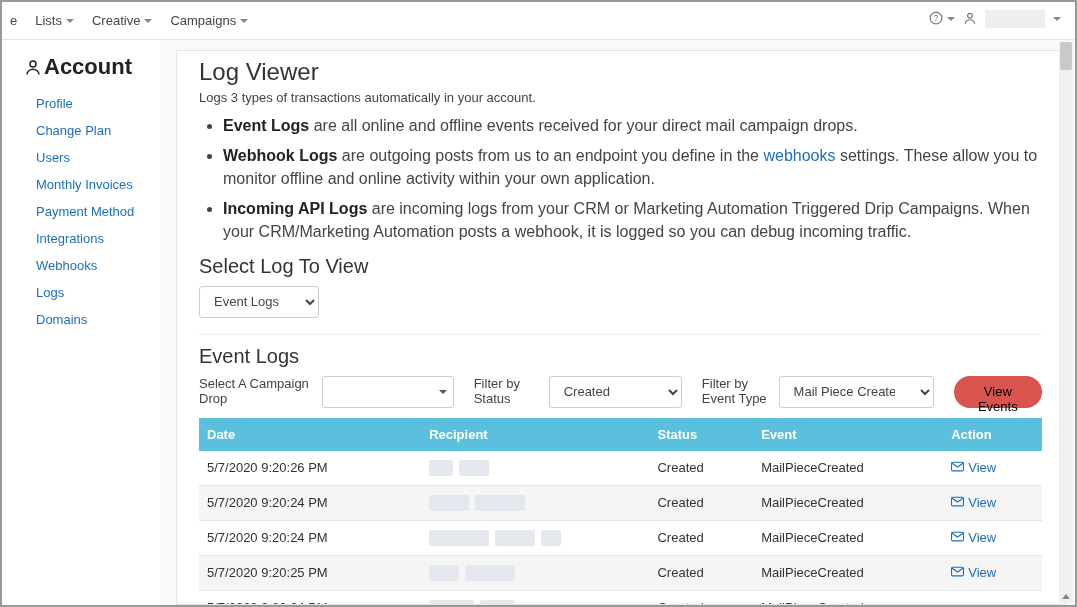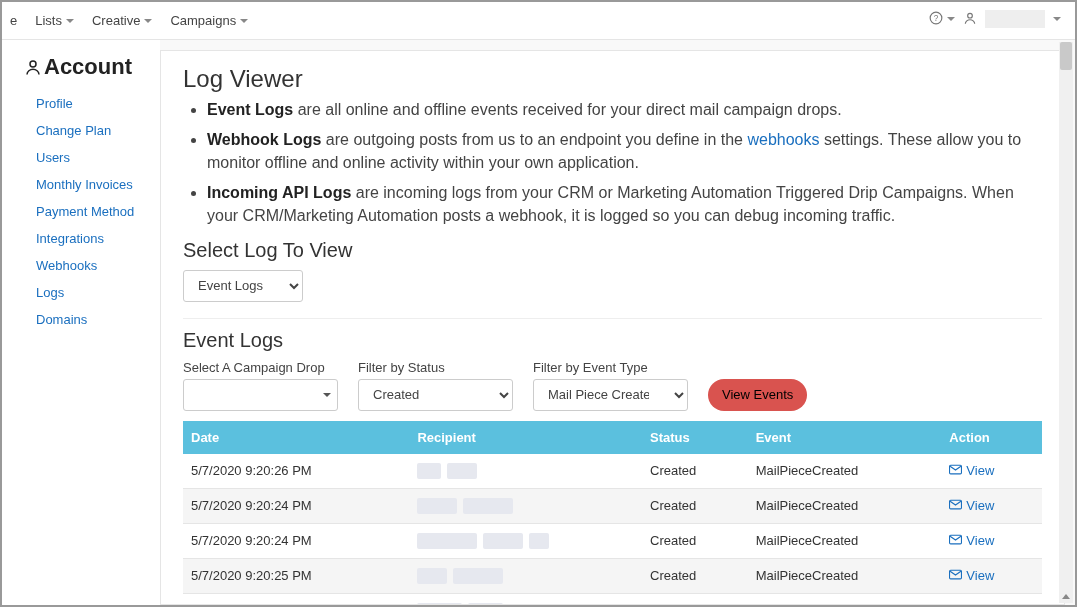--- a/index.html
+++ b/index.html
@@ -68,24 +68,24 @@
   .sidebar h2 svg { width:18px; height:18px; stroke:#222; fill:none; }
   .sidebar ul { list-style: none; }
   .sidebar li {
     padding: 6px 0 6px 12px;
     color: #1a6fbf;
     cursor: pointer;
     font-size: 13px;
   }
   .main-panel {
     flex: 1;
-    margin: 10px 10px 0 0;
+    margin: 10px 10px 0 16px;
     background: #fff;
     border: 1px solid #e5e5e5;
-    padding: 14px 22px;
+    padding: 7px 22px;
     overflow: hidden;
   }
   .main-panel h1 {
     font-size: 24px;
     font-weight: 500;
     margin-bottom: 4px;
     color: #333;
   }
   .intro { font-size: 13px; color: #444; margin-bottom: 10px; }
   ul.bullets { margin: 6px 0 12px 24px; }
@@ -102,21 +102,21 @@
     height: 32px;
     border: 1px solid #ccc;
     border-radius: 3px;
     padding: 0 22px 0 10px;
     font-size: 13px;
     color: #444;
     background: #fff;
   }
   hr.sep { border: none; border-top: 1px solid #eee; margin: 16px 0 10px 0; }
   .filters-row { display: flex; gap: 20px; align-items: flex-end; margin-bottom: 10px; }
-  .filter { display: flex; flex-direction: column; gap: 4px; }
+  .filter { display: flex; flex-direction: row; gap: 4px; }
   .filter label { font-size: 13px; color: #444; }
   .filter select, .filter .sel-empty {
     width: 155px;
   }
   .sel-empty {
     height: 32px; border:1px solid #ccc; border-radius:3px; background:#fff;
     display:flex; align-items:center; justify-content:flex-end; padding:0 6px;
   }
   .sel-empty .caret { border-top-color:#555; }
   .btn-danger {
@@ -222,20 +222,21 @@
         <li>Payment Method</li>
         <li>Integrations</li>
         <li>Webhooks</li>
         <li>Logs</li>
         <li>Domains</li>
       </ul>
     </div>
 
     <div class="main-panel">
       <h1>Log Viewer</h1>
+      <p class="intro">Logs 3 types of transactions automatically in your account.</p>
       <ul class="bullets">
         <li>
           <b>Event Logs</b><span> are all online and offline events received for your direct mail campaign drops.</span>
         </li>
         <li>
           <b>Webhook Logs</b><span> are outgoing posts from us to an endpoint you define in the </span><a class="link">webhooks</a><span> settings. These allow you to monitor offline and online activity within your own application.</span>
         </li>
         <li>
           <b>Incoming API Logs</b><span> are incoming logs from your CRM or Marketing Automation Triggered Drip Campaigns. When your CRM/Marketing Automation posts a webhook, it is logged so you can debug incoming traffic.</span>
         </li>

